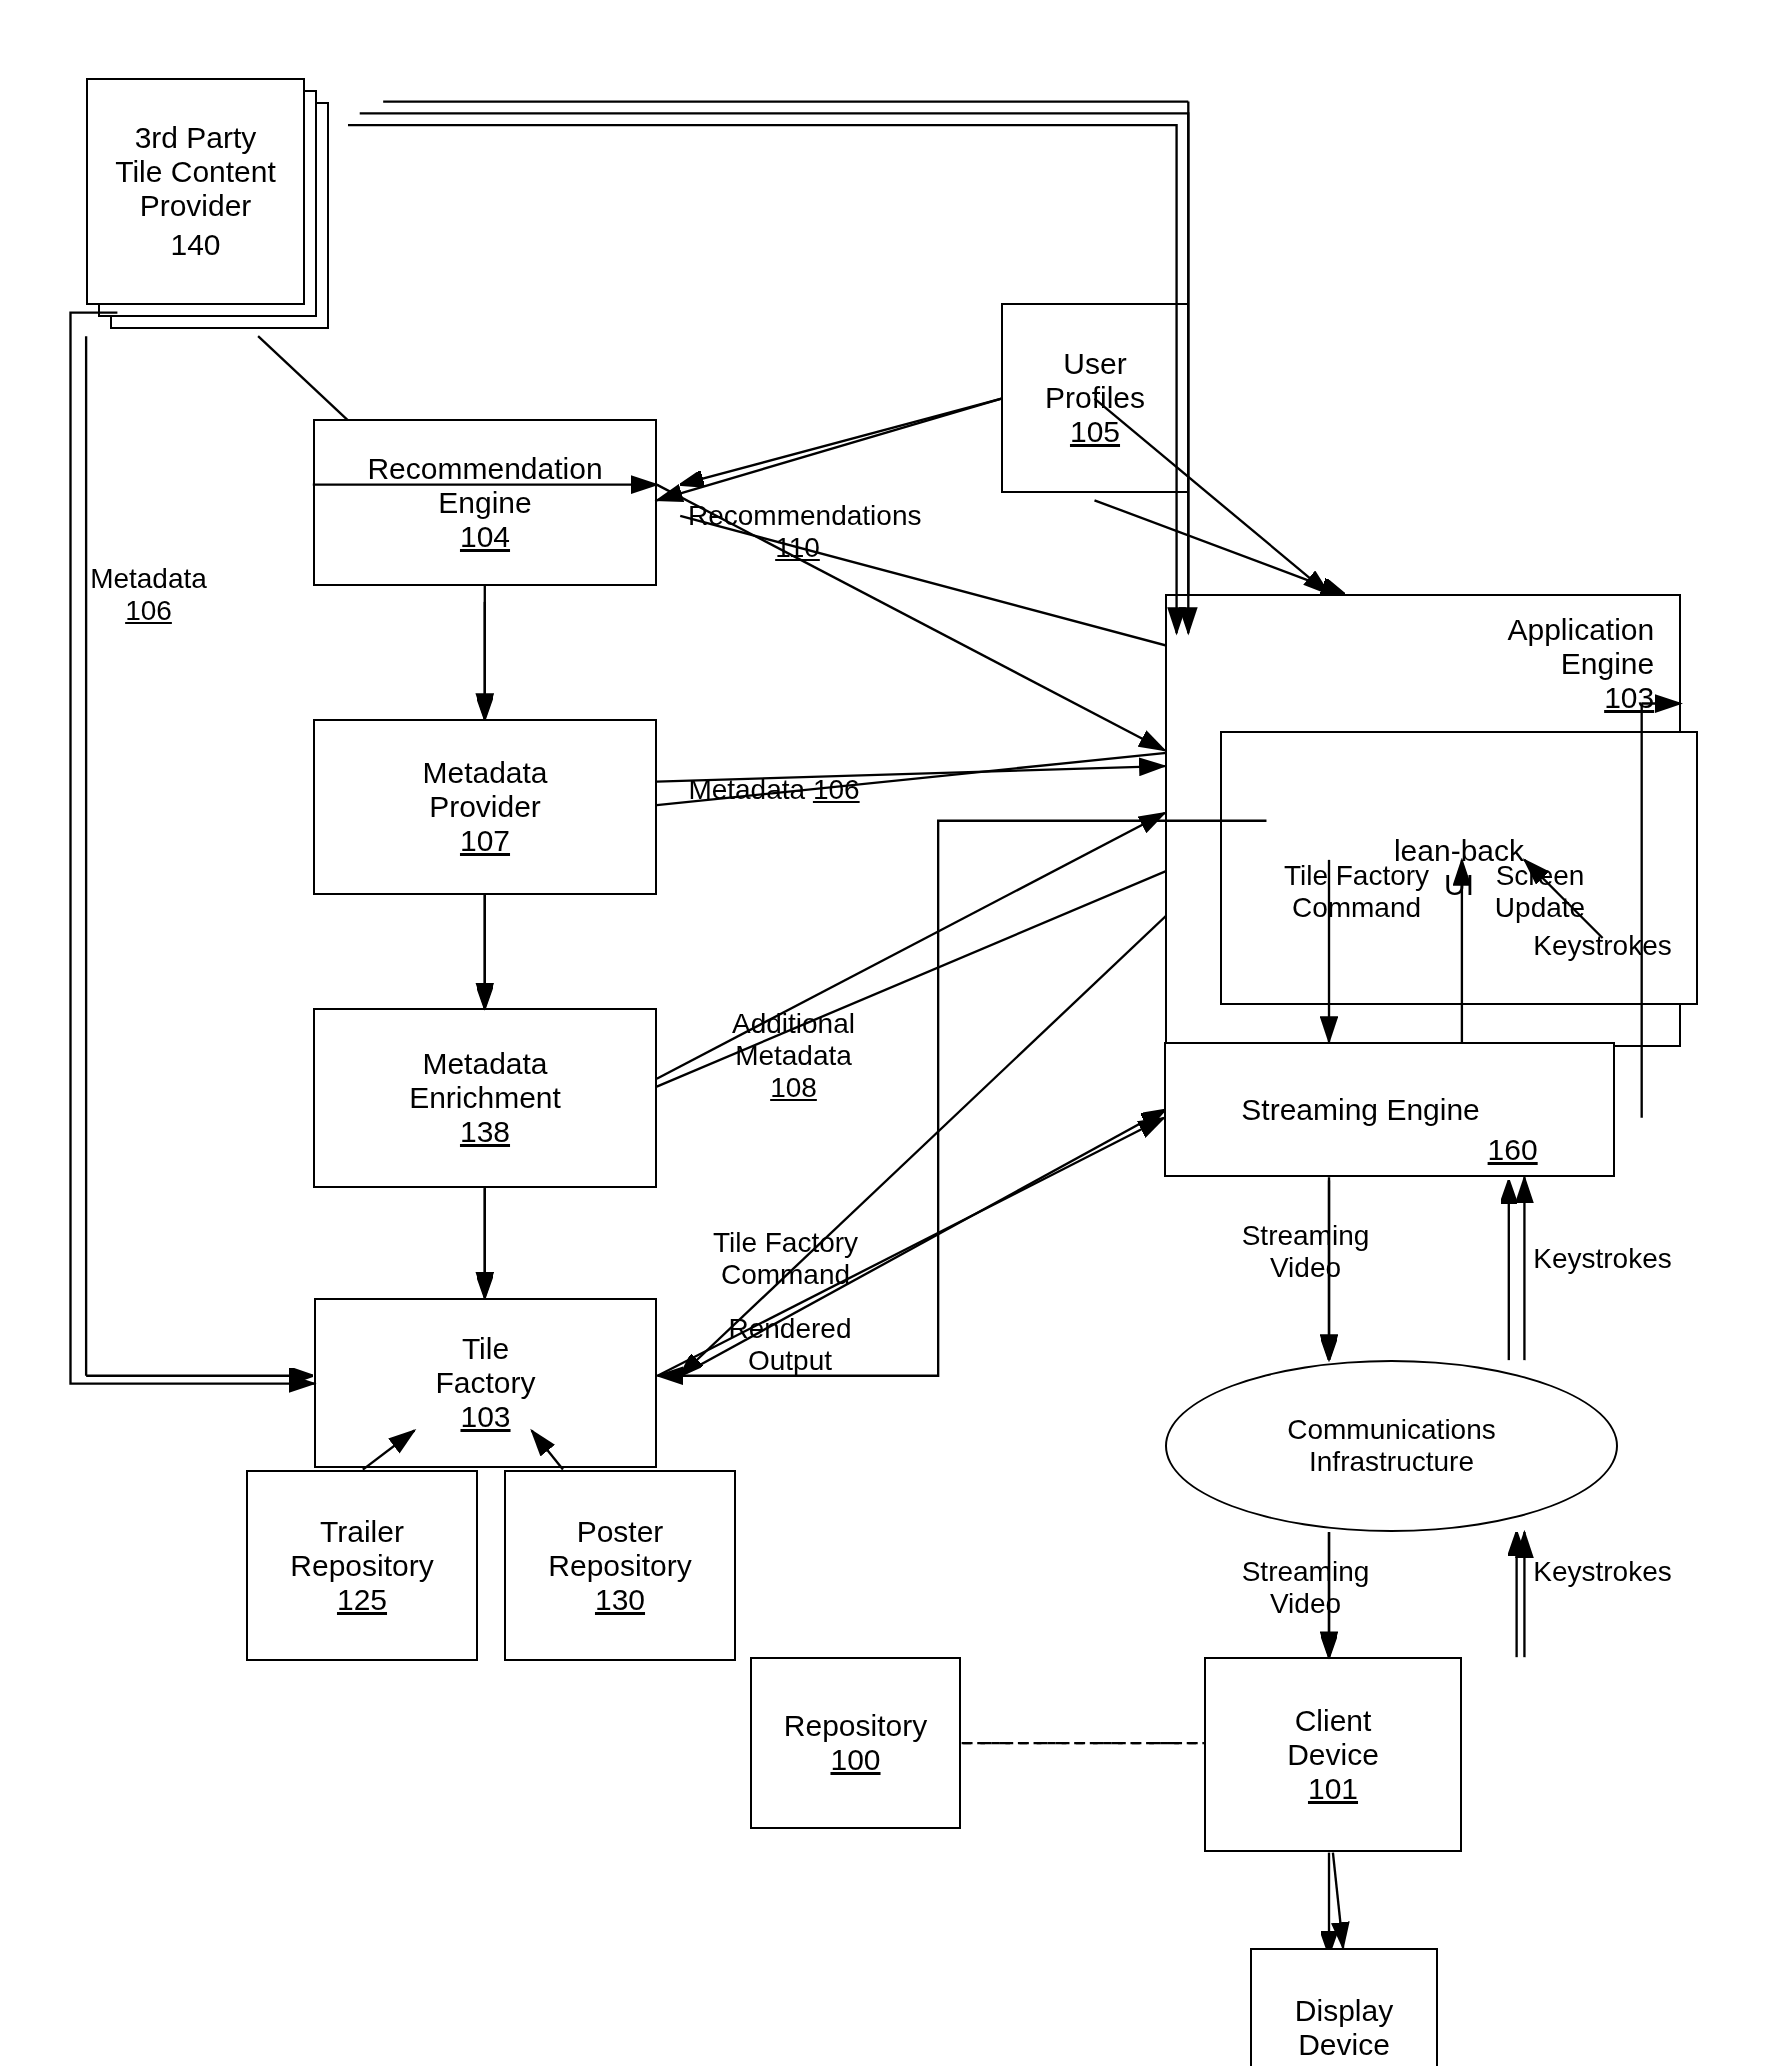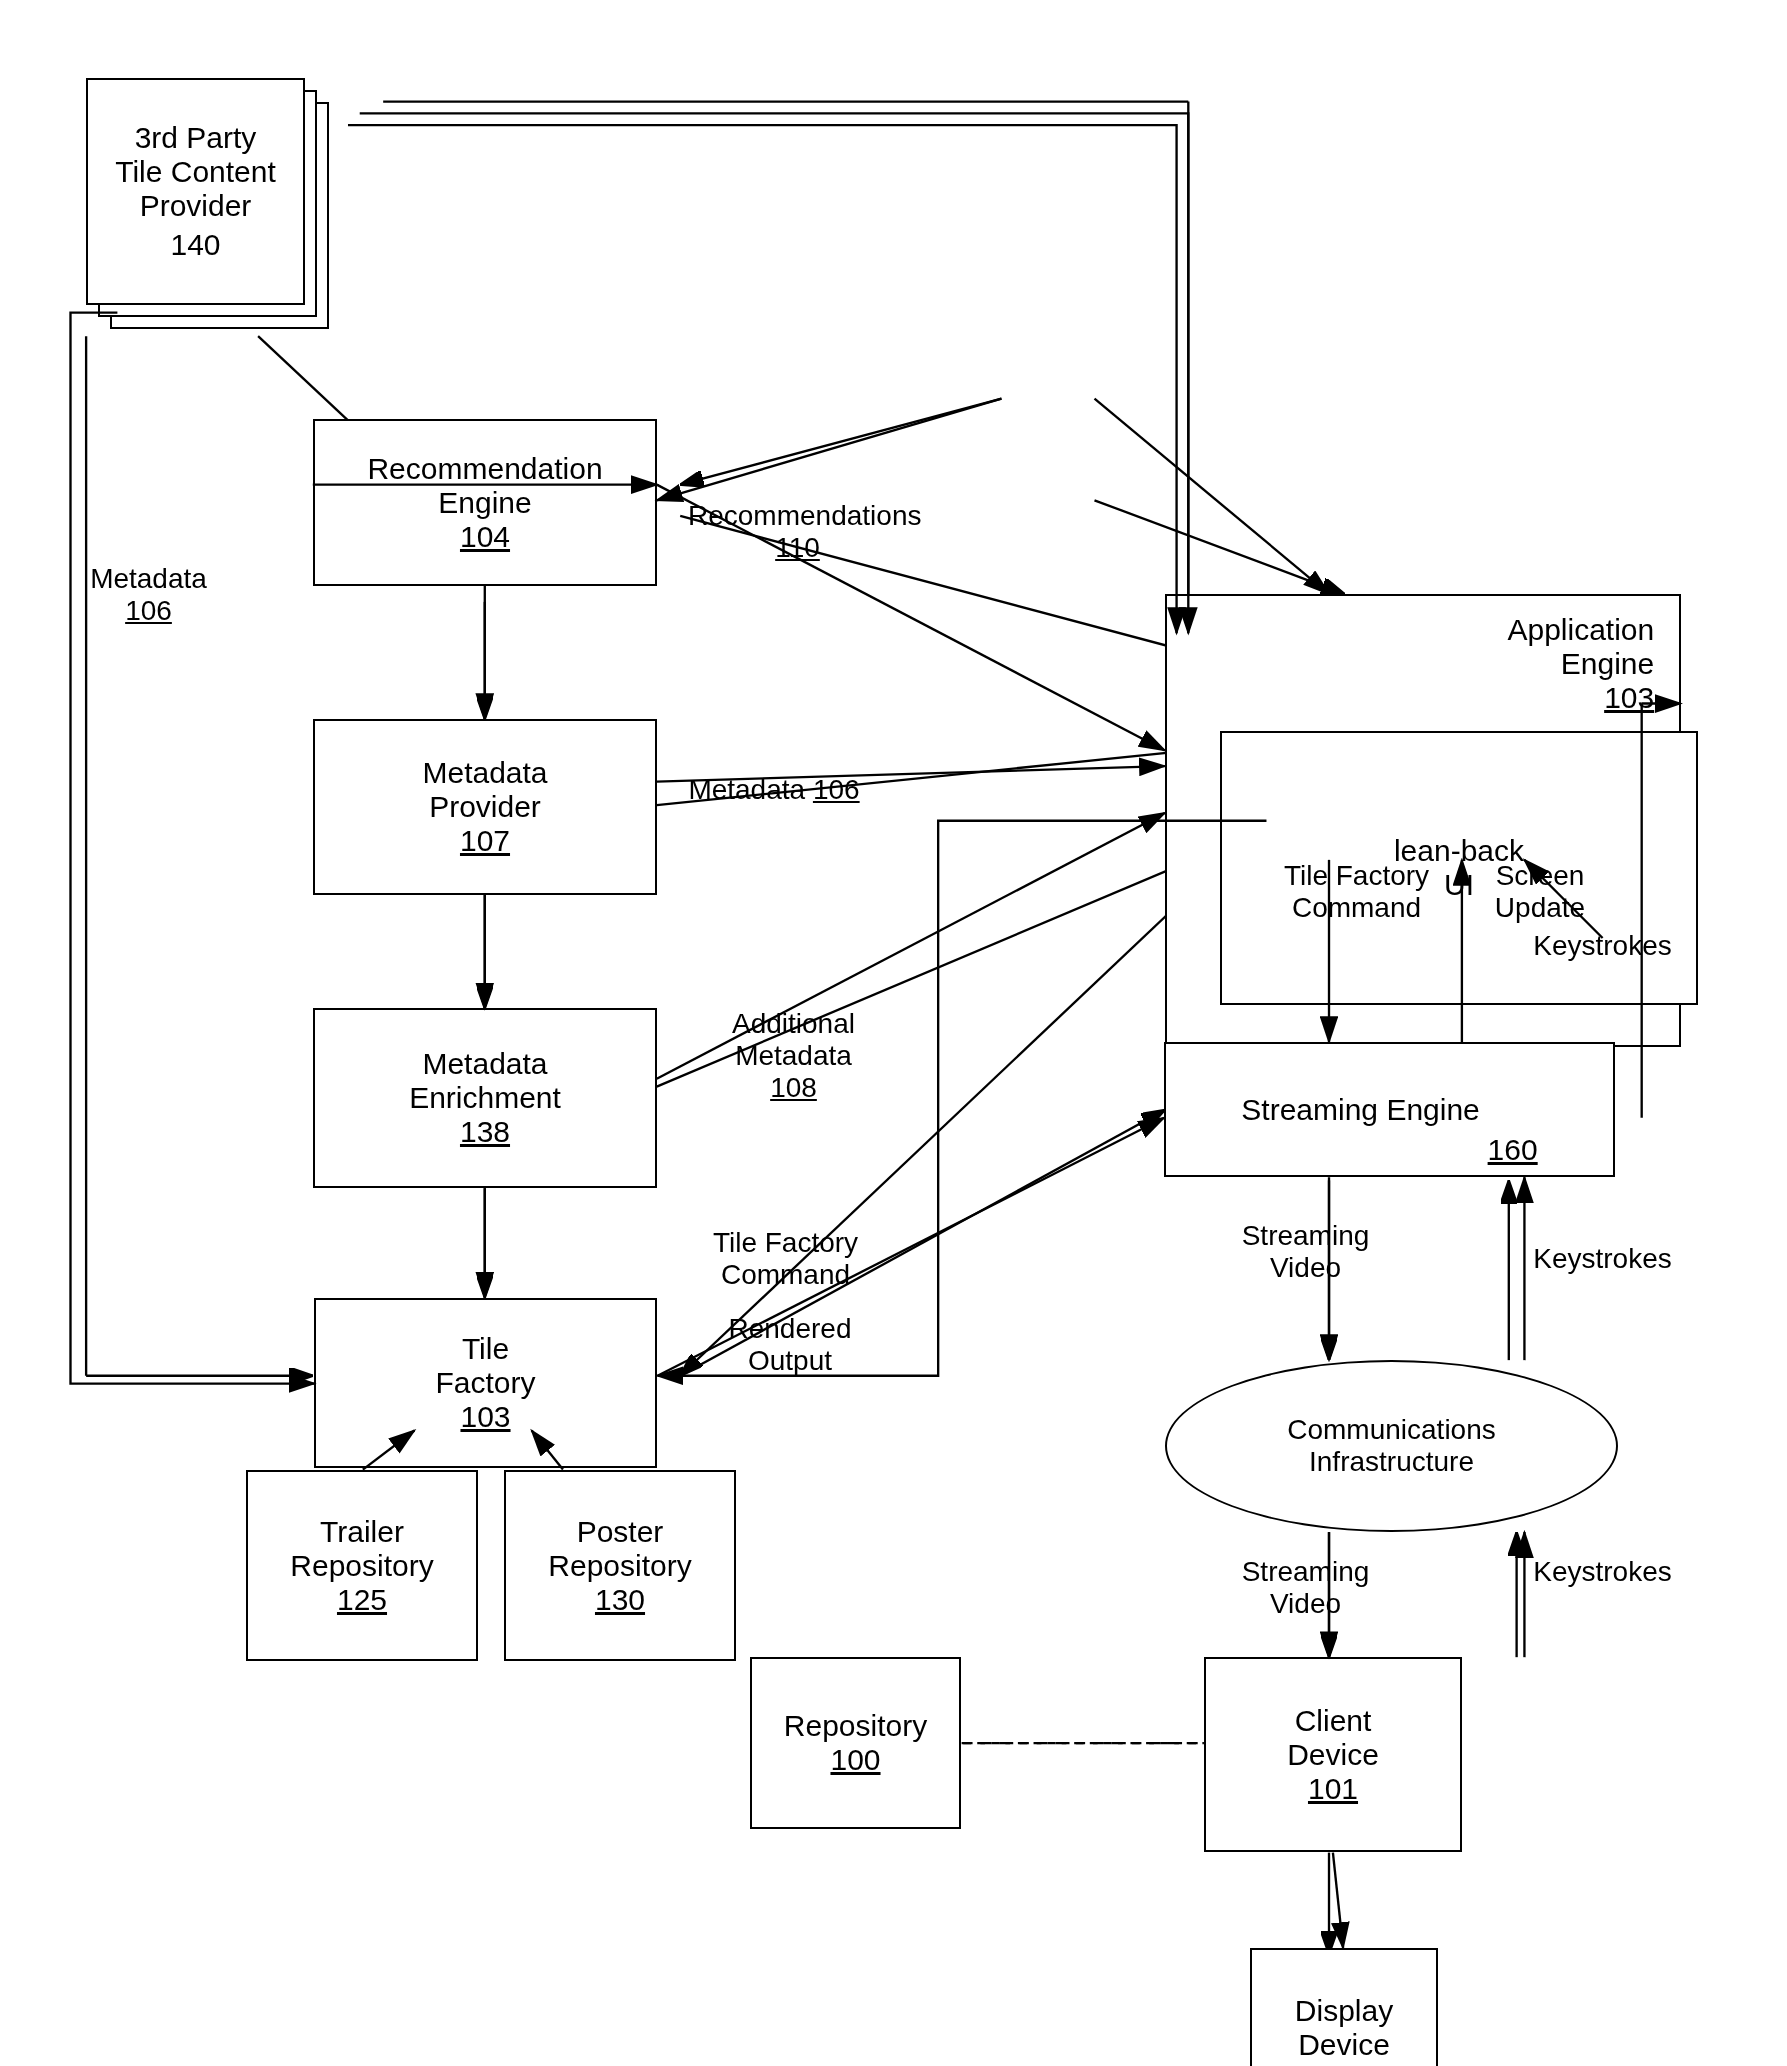--- a/index.html
+++ b/index.html
@@ -172,20 +172,24 @@
     <div class="shadow3" style="left:23.5px; top:23.5px; width:219px; height:227px;"></div>
     <div class="shadow2" style="left:11.7px; top:11.7px; width:219px; height:227px;"></div>
     <div class="main-box" style="left:0; top:0; width:219px; height:227px; font-size:30px; padding:11.7px;">
       <span style="white-space:pre-line;">3rd Party
 Tile Content
 Provider</span>
       <span class="num" style="margin-top:4.7px;">140</span>
     </div>
   </div>
 
+  <div class="box" style="left:1001px; top:303px; width:188px; height:190px;">
+    <span>User<br>Profiles</span>
+    <span class="num">105</span>
+  </div>
 
   <div class="box" style="left:313px; top:419px; width:344px; height:167px;">
     <span>Recommendation<br>Engine</span>
     <span class="num">104</span>
   </div>
 
   <div class="box" style="left:1165px; top:594px; width:516px; height:453px; align-items:flex-start; justify-content:flex-start; padding:17px;">
     <div style="display:flex; justify-content:space-between; width:100%; padding:0 7.8px;">
       <span style="font-size:30px;"></span>
       <div style="text-align:right;">

